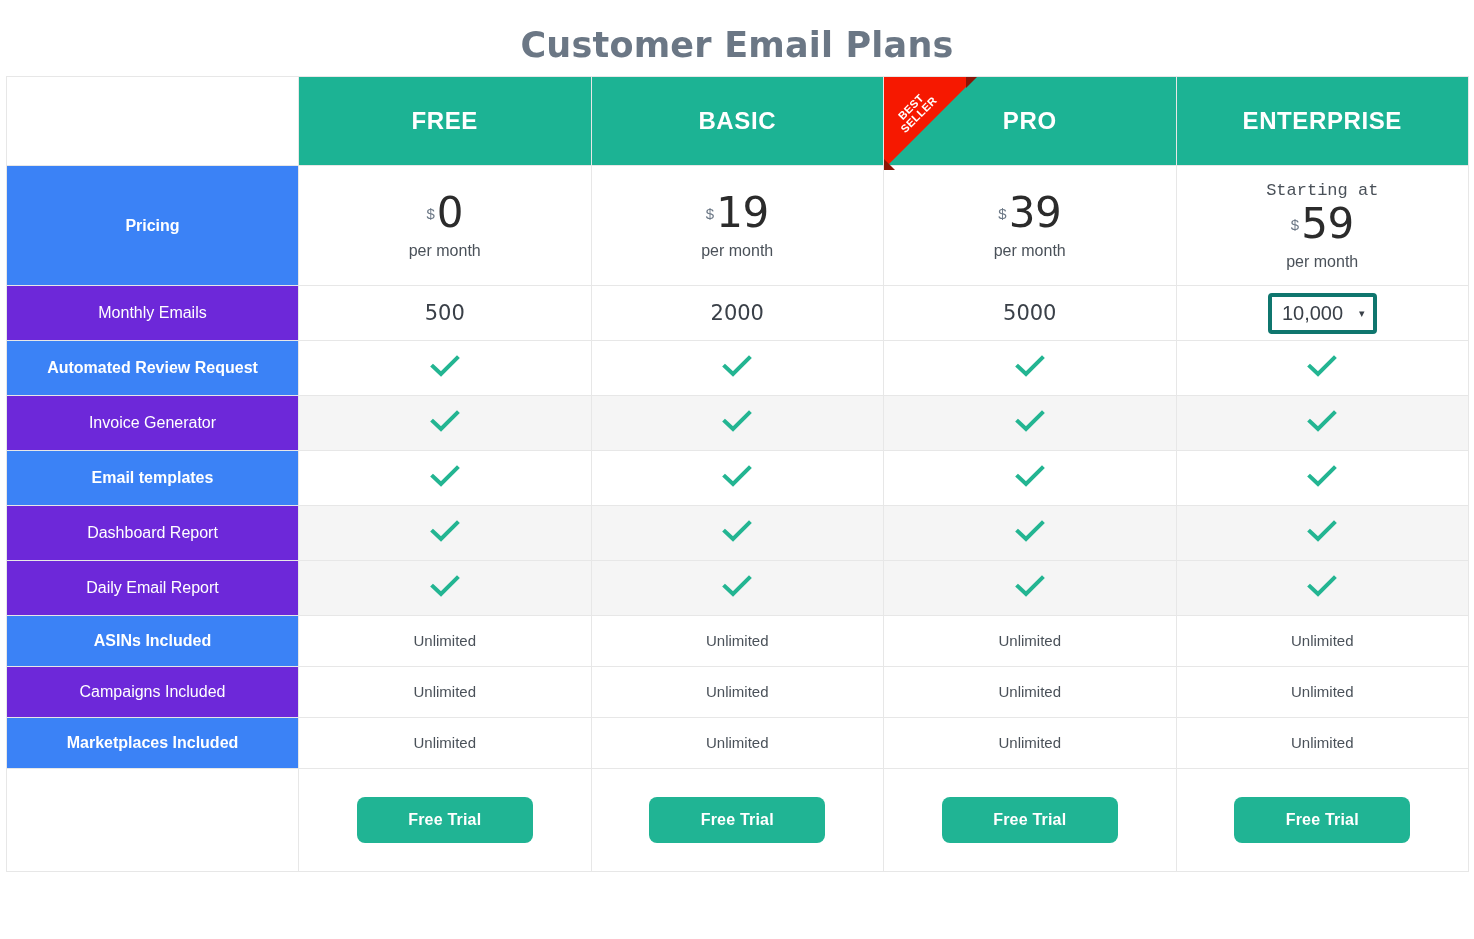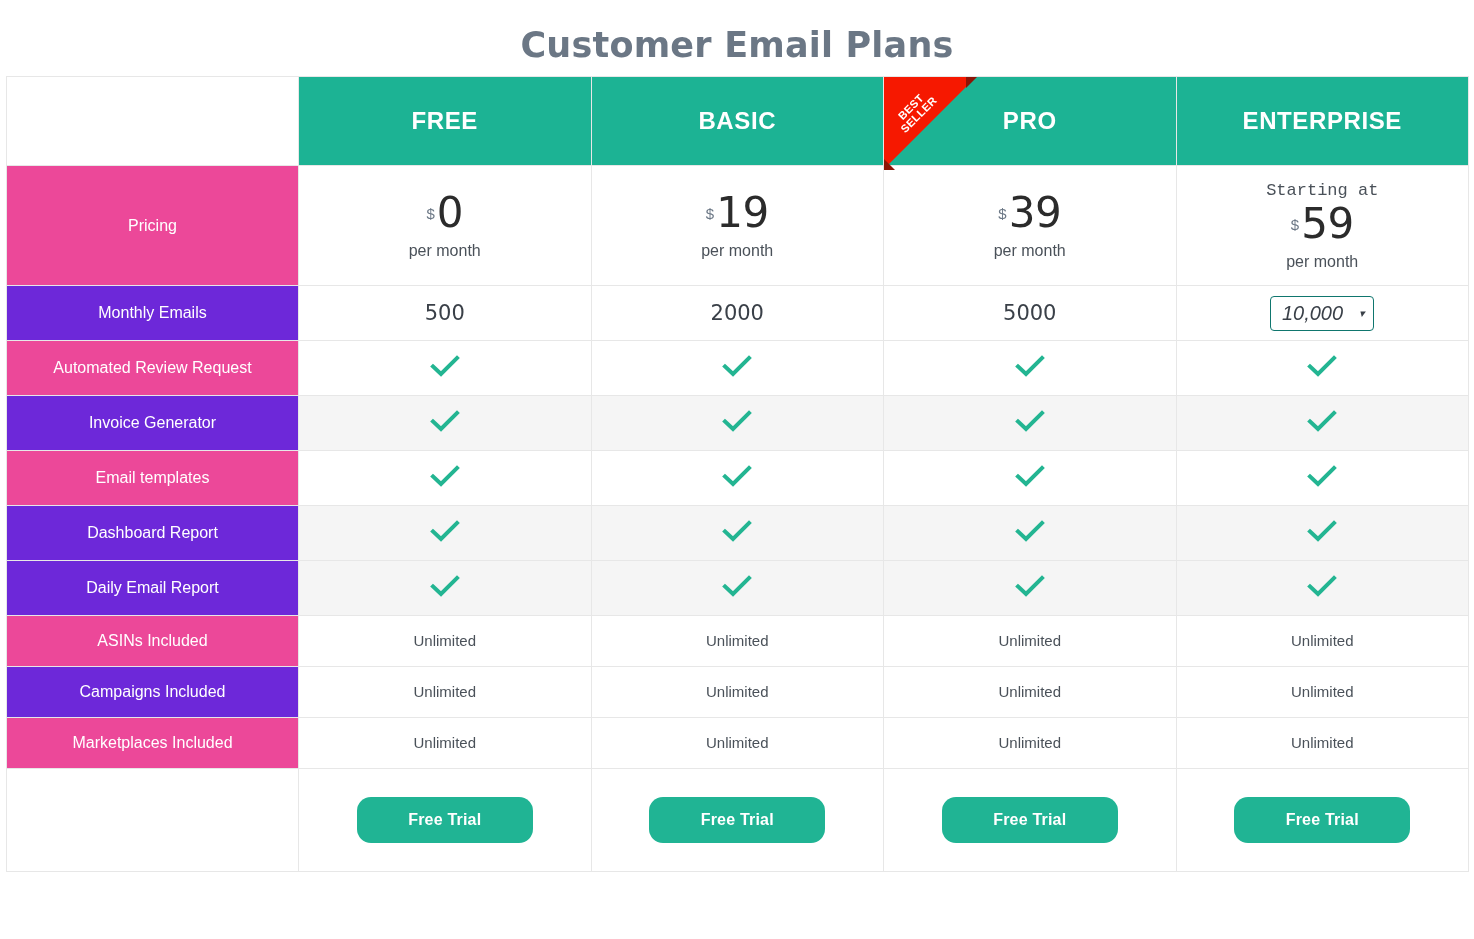--- a/index.html
+++ b/index.html
@@ -128,21 +128,21 @@
 
   
   .feat {
     color: #ffffff;
     font-size: 16px;
     font-weight: normal;
     text-align: center;
     border: 1px solid #ffffff;
     font-family: "Liberation Sans", sans-serif;
   }
-  .feat.dark  { background: #ec4899; }
+  .feat.dark  { background: #3b82f6; font-weight: bold; }
   .feat.light { background: #6d28d9; }
 
   
   .cell {
     background: #ffffff;
     color: #4a5159;
     font-size: 17px;
     border: 1px solid #e7e7e7;
   }
   .cell.striped { background: #f5f5f5; }
@@ -199,32 +199,31 @@
     color: #4a5159;
     margin-top: 9px;
     font-family: "Liberation Sans", sans-serif;
   }
 
   
   .email-select {
     display: inline-block;
     min-width: 104px;
     padding: 5px 8px 5px 10px;
-    border: 1px solid #0f766e;
+    border: 4px solid #0f766e;
     border-radius: 4px;
     background: #ffffff;
     color: #3a4048;
     font-size: 20px;
     font-family: "Liberation Sans", sans-serif;
-    text-align: center;
+    text-align: right;
     line-height: 1.15;
     box-sizing: border-box;
     cursor: pointer;
     white-space: nowrap;
-    font-style: italic;
   }
   .email-select .sel-val { display: inline-block; }
   .email-select .sel-caret {
     display: inline-block;
     margin-left: 16px;
     font-size: 11px;
     color: #3a4048;
     vertical-align: 3px;
   }
 
@@ -252,21 +251,21 @@
   
   .trial-btn {
     display: inline-block;
     min-width: 176px;
     padding: 14px 18px;
     background: #20b494;
     color: #ffffff;
     font-size: 16px;
     font-weight: bold;
     border: none;
-    border-radius: 14px;
+    border-radius: 8px;
     cursor: pointer;
     font-family: "Liberation Sans", sans-serif;
     letter-spacing: 0.2px;
   }
 </style>
 </head>
 <body>
 
 <div class="page">
 

